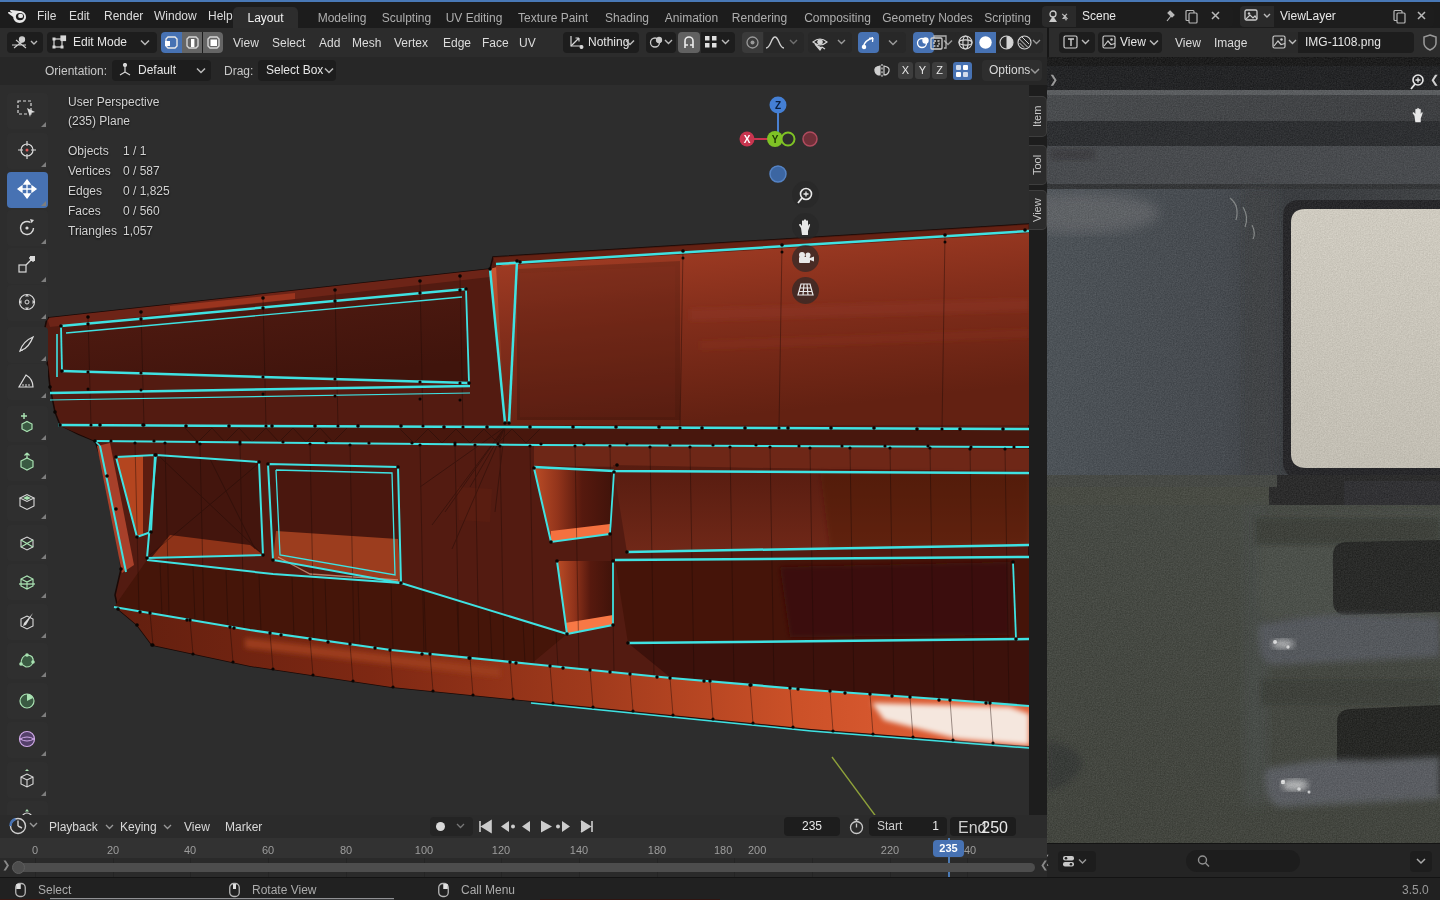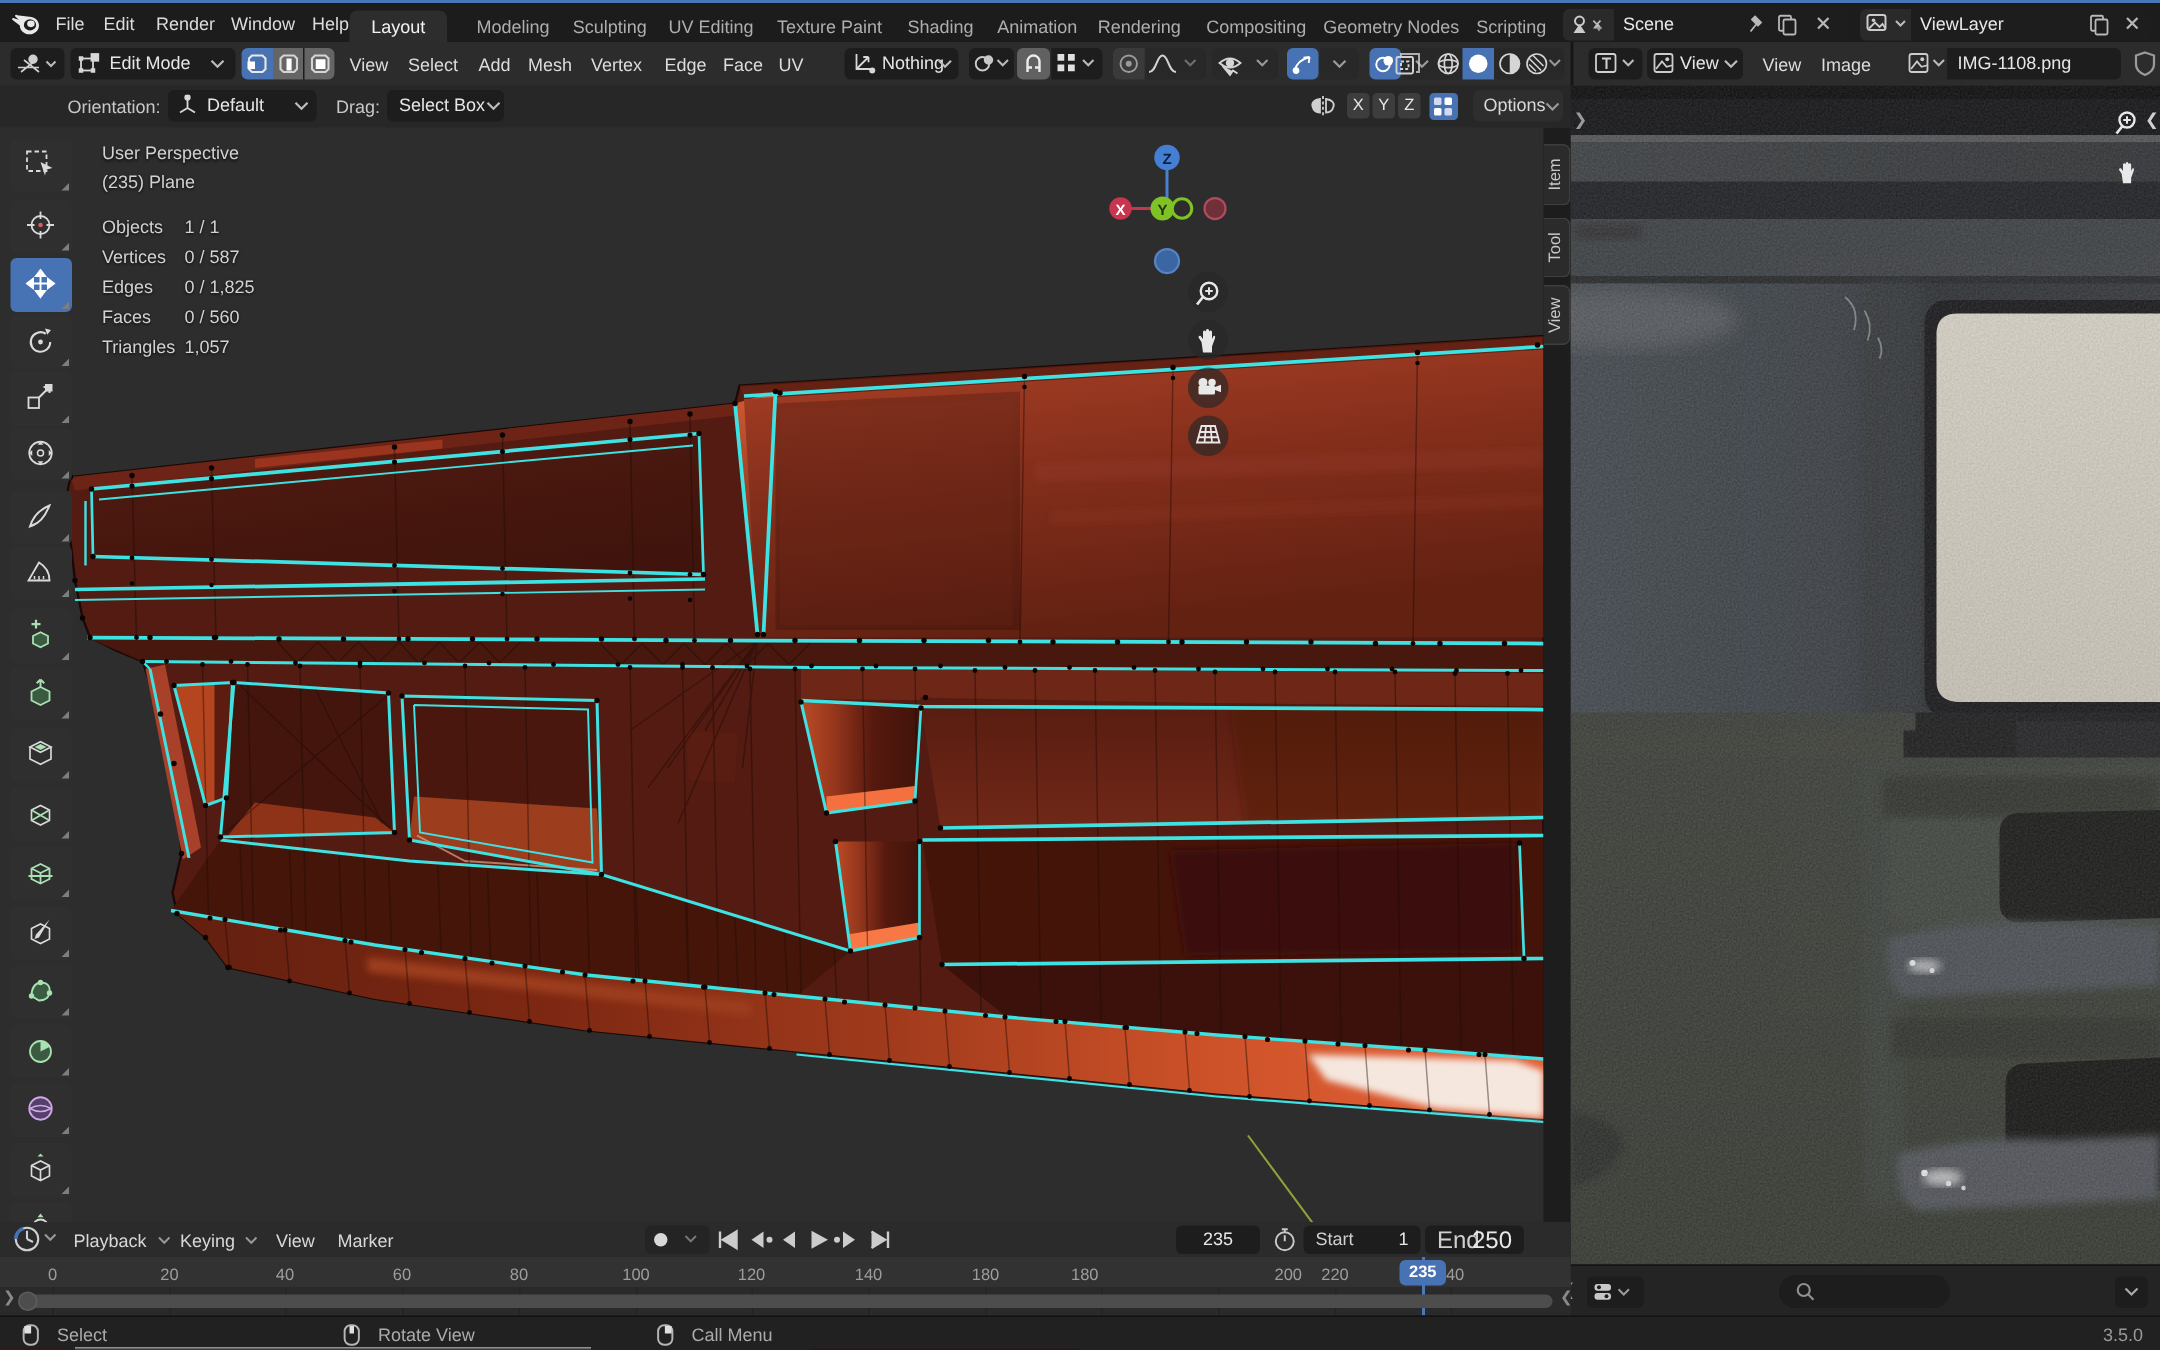--- a/index.html
+++ b/index.html
@@ -1149,21 +1149,21 @@
     <div class="abs" style="left:404px;top:29px;width:40px;text-align:center;font-size:11px;color:#9d9d9d">100</div>
     <div class="abs" style="left:424px;top:43px;width:1px;height:19px;background:#242424"></div>
     <div class="abs" style="left:481px;top:29px;width:40px;text-align:center;font-size:11px;color:#9d9d9d">120</div>
     <div class="abs" style="left:501px;top:43px;width:1px;height:19px;background:#242424"></div>
     <div class="abs" style="left:559px;top:29px;width:40px;text-align:center;font-size:11px;color:#9d9d9d">140</div>
     <div class="abs" style="left:579px;top:43px;width:1px;height:19px;background:#242424"></div>
     <div class="abs" style="left:637px;top:29px;width:40px;text-align:center;font-size:11px;color:#9d9d9d">180</div>
     <div class="abs" style="left:657px;top:43px;width:1px;height:19px;background:#242424"></div>
     <div class="abs" style="left:714px;top:29px;width:40px;font-size:11px;color:#9d9d9d">180</div>
     <div class="abs" style="left:734px;top:43px;width:1px;height:19px;background:#242424"></div>
-    <div class="abs" style="left:828px;top:29px;width:40px;text-align:right;font-size:11px;color:#9d9d9d">200</div>
+    <div class="abs" style="left:748px;top:29px;width:40px;text-align:left;font-size:11px;color:#9d9d9d">200</div>
     <div class="abs" style="left:812px;top:43px;width:1px;height:19px;background:#242424"></div>
     <div class="abs" style="left:870px;top:29px;width:40px;text-align:center;font-size:11px;color:#9d9d9d">220</div>
     <div class="abs" style="left:890px;top:43px;width:1px;height:19px;background:#242424"></div>
     <div class="abs" style="left:947px;top:29px;width:40px;text-align:center;font-size:11px;color:#9d9d9d">240</div>
     <div class="abs" style="left:967px;top:43px;width:1px;height:19px;background:#242424"></div>
     <div class="abs" style="left:948px;top:23px;width:2px;height:39px;background:#4a7ab5"></div>
     <div class="abs" style="left:933px;top:25px;width:31px;height:17px;background:#4772b3;border-radius:4px;color:#fff;font-size:11px;text-align:center;line-height:17px;font-weight:bold">235</div>
     <div class="abs" style="left:13px;top:48px;width:1022px;height:9px;background:#4d4d4d;border-radius:5px"></div>
     <div class="abs" style="left:12px;top:46px;width:13px;height:13px;background:#4d4d4d;border:1px solid #5e5e5e;border-radius:50%"></div>
     <div class="abs" style="left:2px;top:44px;color:#8a8a8a;font-size:10px">❯</div>

